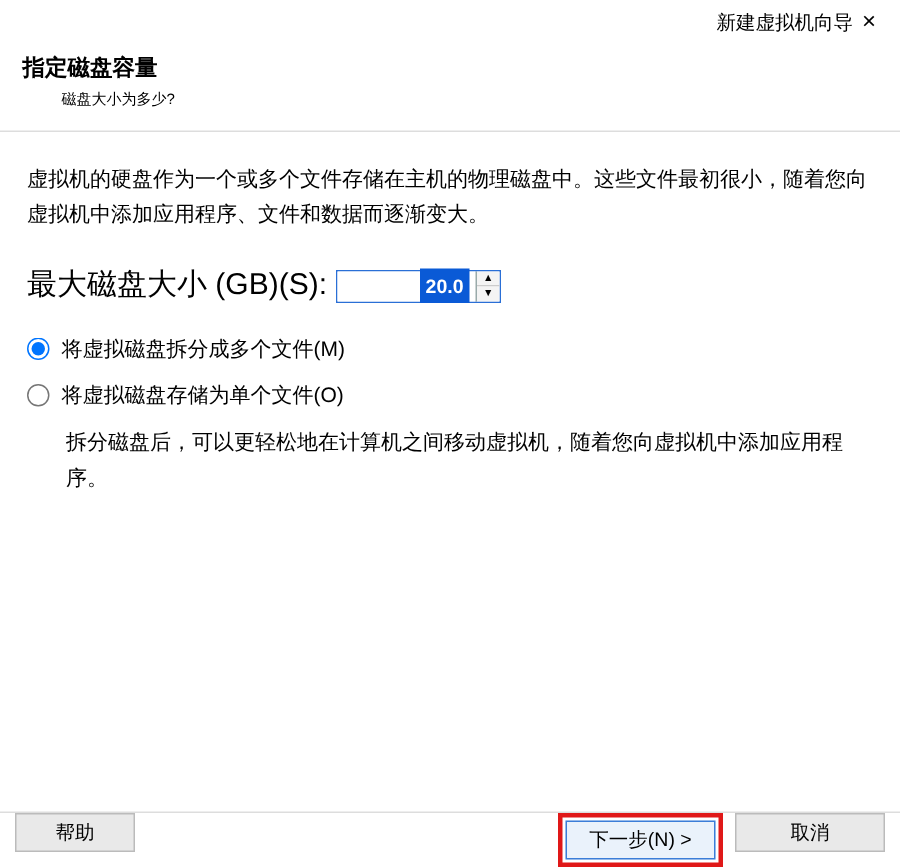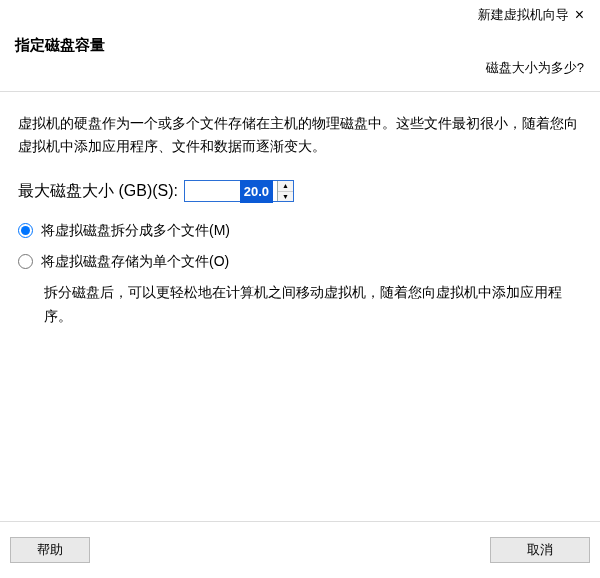--- a/index.html
+++ b/index.html
@@ -24,39 +24,38 @@
     .header {
       padding: 8px 16px 14px 15px;
     }
     .header .heading {
       font-weight: bold;
       font-size: 15px;
       margin-bottom: 4px;
     }
     .header .subheading {
       padding-left: 26px;
-      font-size: 13px;
-      text-align: right;
+      font-size: 10px;
     }
     .divider {
       border: none;
       border-top: 1px solid #ddd;
       margin: 0;
     }
     .content {
       padding: 20px 18px 10px 18px;
       line-height: 1.65;
     }
     .intro { margin-bottom: 20px; font-size: 14px; }
     .size-row {
       display: flex;
       align-items: center;
       margin-bottom: 14px;
     }
-    .size-label { font-size: 16px; margin-right: 6px; }
+    .size-label { font-size: 20px; margin-right: 6px; }
     .spinner {
       display: flex;
       align-items: stretch;
       border: 1px solid #2a6fd6;
       height: 22px;
     }
     .spinner-val {
       width: 92px;
       height: 20px;
       border: none;
@@ -101,21 +100,21 @@
       padding-left: 26px;
       font-size: 14px;
       line-height: 1.7;
     }
     .footer {
       position: absolute;
       bottom: 0;
       left: 0;
       right: 0;
       border-top: 1px solid #ddd;
-      padding: 15px 10px;
+      padding: 0 10px;
       display: flex;
       gap: 8px;
       background: #fff;
     }
     .footer .spacer { flex: 1; }
     .btn {
       min-width: 100px;
       height: 26px;
       background: #e9e9e9;
       border: 1px solid #bbb;
@@ -174,14 +173,17 @@
       <span>将虚拟磁盘存储为单个文件(O)</span>
     </label>
     <div class="radio-desc">拆分磁盘后，可以更轻松地在计算机之间移动虚拟机，随着您向虚拟机中添加应用程序。</div>
   </div>
 
 </div>
 
 <div class="footer">
   <button class="btn btn-help">帮助</button>
   <span class="spacer"></span>
+  <span class="next-highlight">
+    <button class="btn btn-next">下一步(N) &gt;</button>
+  </span>
   <button class="btn">取消</button>
 </div>
 
 </body></html>

